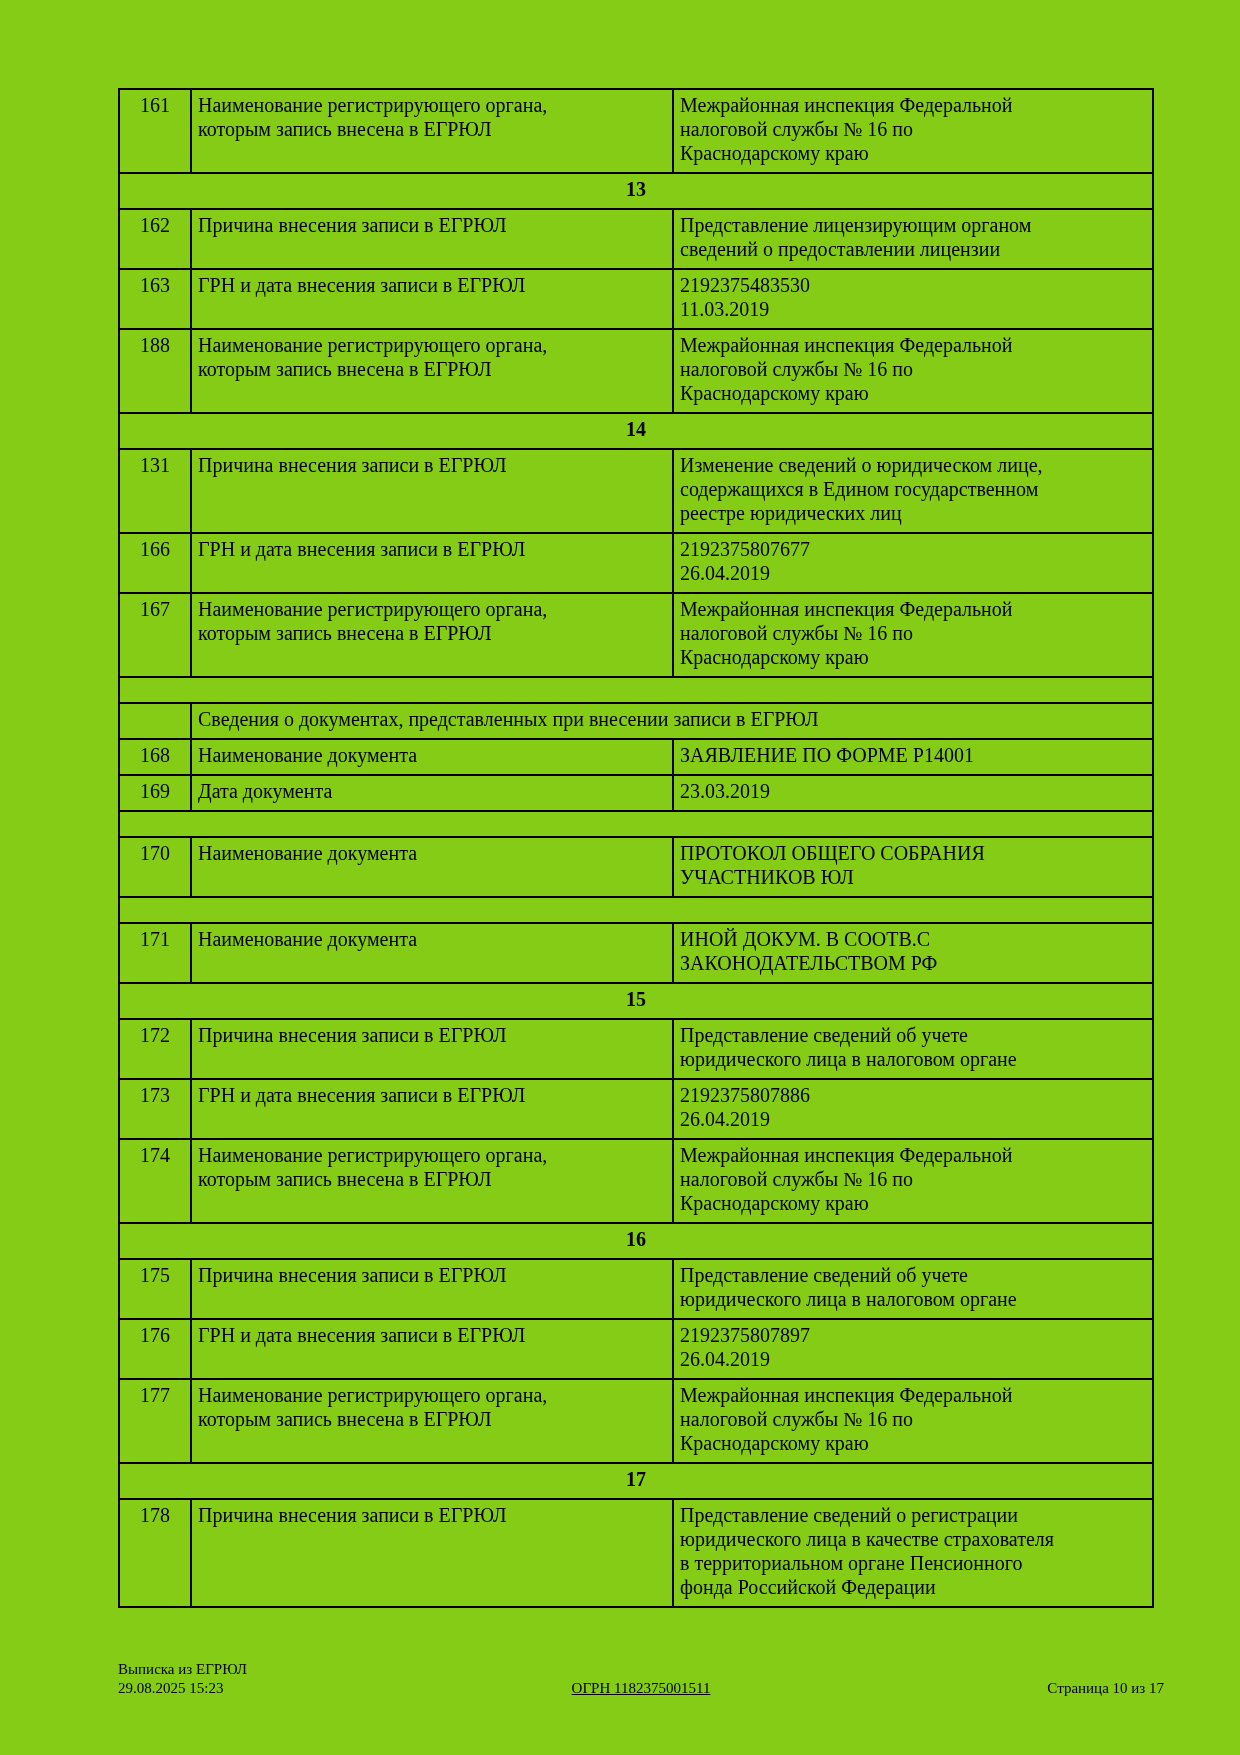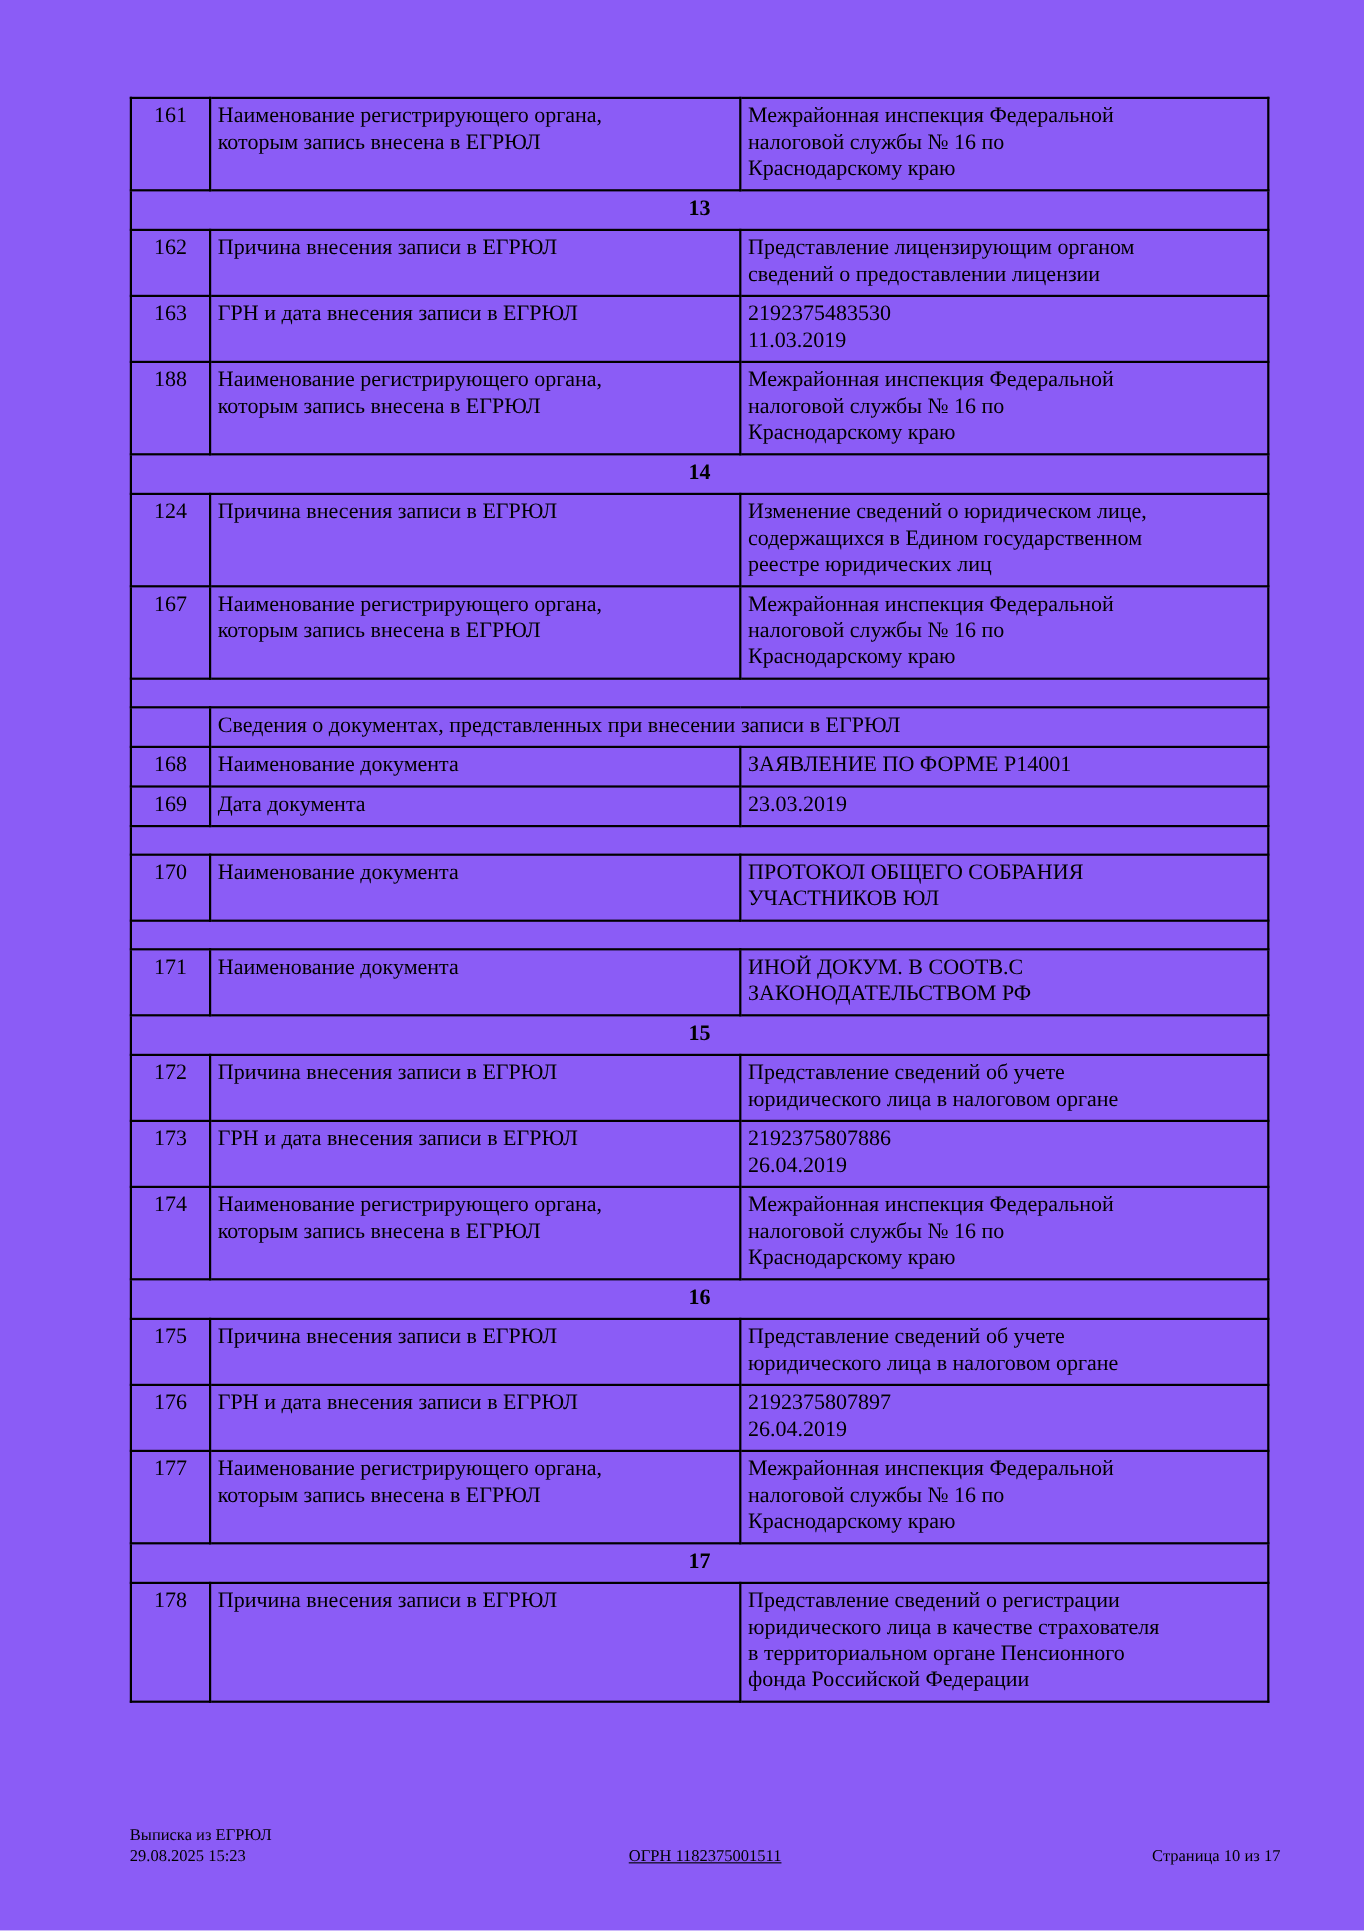--- a/index.html
+++ b/index.html
@@ -4,21 +4,21 @@
 <style>
   html, body {
     margin: 0;
     padding: 0;
     background: #ffffff;
   }
   .page {
     position: relative;
     width: 1240px;
     height: 1755px;
-    background: #8b5cf6;
+    background: #84cc16;
     color: #000000;
     font-family: "Liberation Serif", "DejaVu Serif", serif;
     overflow: hidden;
   }
   table.egrul {
     position: absolute;
     left: 118px;
     top: 88px;
     width: 1034px;
     border-collapse: collapse;
@@ -107,25 +107,31 @@
           <td>Наименование регистрирующего органа,
 которым запись внесена в ЕГРЮЛ</td>
           <td>Межрайонная инспекция Федеральной
 налоговой службы № 16 по
 Краснодарскому краю</td>
         </tr>
         <tr>
           <td colspan="3" class="section-cell">14</td>
         </tr>
         <tr>
-          <td class="num-cell">124</td>
+          <td class="num-cell">131</td>
           <td>Причина внесения записи в ЕГРЮЛ</td>
           <td>Изменение сведений о юридическом лице,
 содержащихся в Едином государственном
 реестре юридических лиц</td>
+        </tr>
+        <tr>
+          <td class="num-cell">166</td>
+          <td>ГРН и дата внесения записи в ЕГРЮЛ</td>
+          <td>2192375807677
+26.04.2019</td>
         </tr>
         <tr>
           <td class="num-cell">167</td>
           <td>Наименование регистрирующего органа,
 которым запись внесена в ЕГРЮЛ</td>
           <td>Межрайонная инспекция Федеральной
 налоговой службы № 16 по
 Краснодарскому краю</td>
         </tr>
         <tr class="spacer-row">

